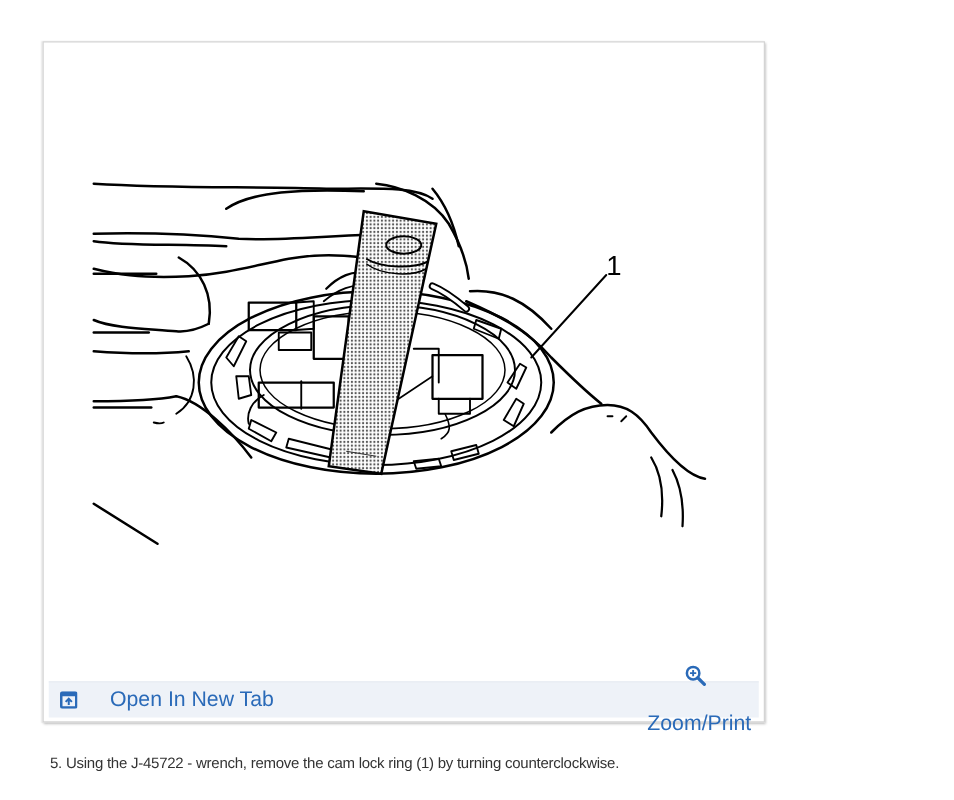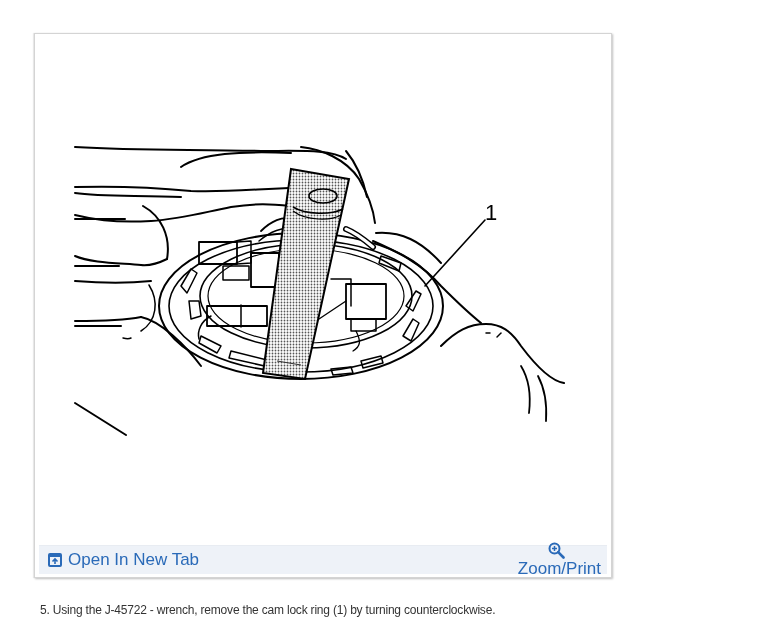--- a/index.html
+++ b/index.html
@@ -46,20 +46,21 @@
       justify-content: space-between;
     }
     .footer-link {
       display: flex;
       align-items: center;
       color: #2a6ab8;
       font-size: 17px;
       text-decoration: none;
       cursor: pointer;
       white-space: nowrap;
+      gap: 20px;
     }
     .footer-link.left { padding-left: 9px; }
     .footer-link.right { padding-right: 6px; flex-direction: column; }
     .footer-link .icon {
       display: inline-block;
       margin-right: 6px;
       line-height: 0;
     }
     .step-text {
       position: absolute;

